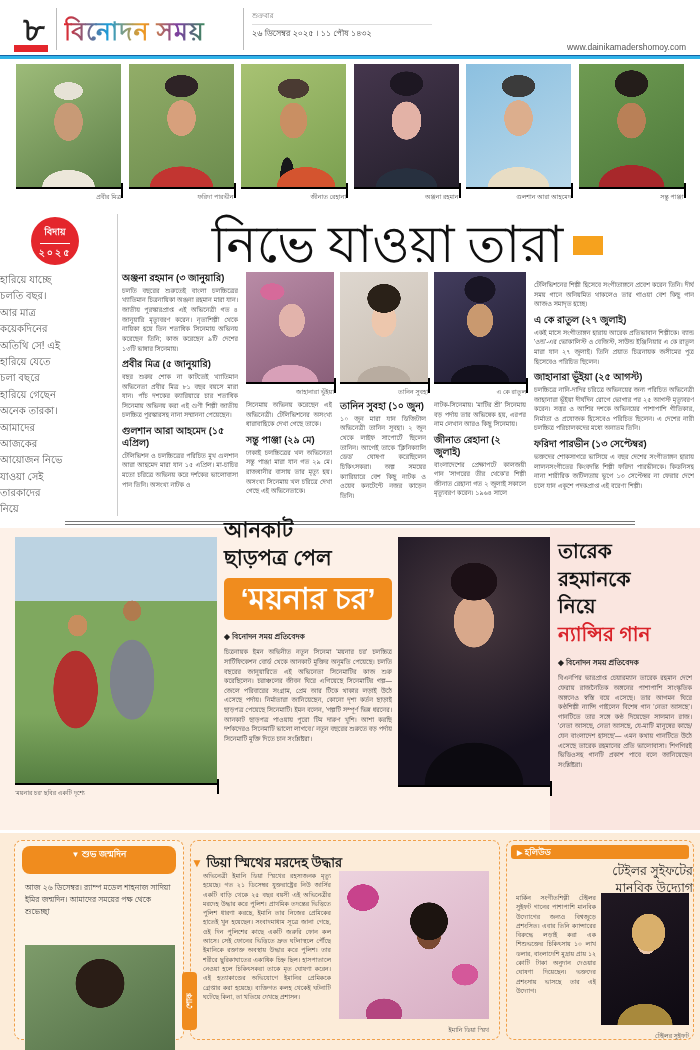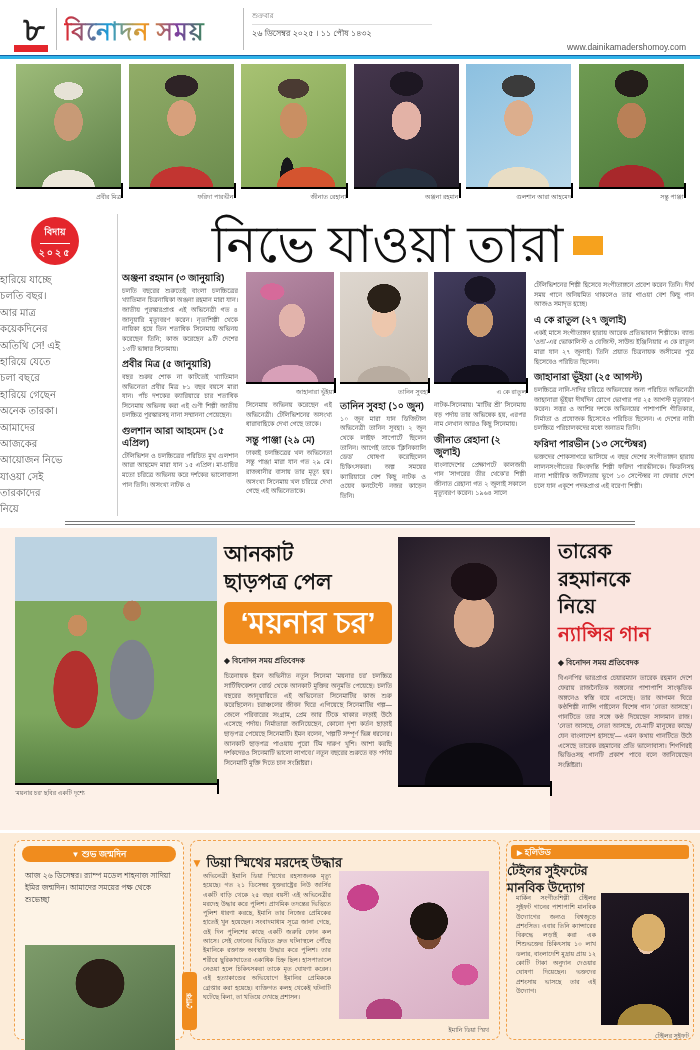--- a/index.html
+++ b/index.html
@@ -156,21 +156,21 @@
   <div class="abs" style="left:65px;top:521px;width:570px;height:4px;border-top:1px solid #777;border-bottom:1px solid #777"></div>
 
   <div class="abs" style="left:0;top:528px;width:700px;height:302px;background:#fdf1e8"></div>
   <div class="abs" style="left:550px;top:528px;width:150px;height:302px;background:#fae6e0"></div>
 
   <div class="abs" style="left:15px;top:537px;width:202px">
     <div class="photo still" style="height:248px"></div>
     <div class="cap" style="text-align:left">‘ময়নার চর’ ছবির একটি দৃশ্যে</div>
   </div>
 
-  <div class="abs" style="left:224px;top:540px;width:168px">
+  <div class="abs" style="left:224px;top:516px;width:168px">
     <div style="font-size:21px;font-weight:bold;color:#151515;line-height:1.32">আনকাট</div>
     <div style="font-size:21px;font-weight:bold;color:#151515;line-height:1.32">ছাড়পত্র পেল</div>
     <div style="margin-top:7px;width:168px;height:42px;background:var(--orange,#f08c1e);border-radius:5px;color:#fff;font-weight:bold;font-size:30px;text-align:center;line-height:42px">‘ময়নার চর’</div>
     <div style="margin-top:10px;font-size:7.6px;font-weight:bold;color:#222">◆ বিনোদন সময় প্রতিবেদক</div>
     <div class="j" style="margin-top:4px;height:158px">চিত্রনায়ক ইমন অভিনীত নতুন সিনেমা 'ময়নার চর' চলচ্চিত্র সার্টিফিকেশন বোর্ড থেকে আনকাট মুক্তির অনুমতি পেয়েছে। চলতি বছরের জানুয়ারিতে এই অভিনেতা সিনেমাটির কাজ শুরু করেছিলেন। চরাঞ্চলের জীবন ঘিরে এগিয়েছে সিনেমাটির গল্প— জেলে পরিবারের সংগ্রাম, প্রেম আর টিকে থাকার লড়াই উঠে এসেছে পর্দায়। নির্মাতারা জানিয়েছেন, কোনো দৃশ্য কর্তন ছাড়াই ছাড়পত্র পেয়েছে সিনেমাটি। ইমন বলেন, 'গল্পটি সম্পূর্ণ ভিন্ন ধরনের। আনকাট ছাড়পত্র পাওয়ায় পুরো টিম দারুণ খুশি। আশা করছি দর্শকদেরও সিনেমাটি ভালো লাগবে।' নতুন বছরের শুরুতে বড় পর্দায় সিনেমাটি মুক্তি দিতে চান সংশ্লিষ্টরা।</div>
   </div>
 
   <div class="abs photo actress" style="left:398px;top:537px;width:152px;height:250px"></div>
 
   <div class="abs" style="left:558px;top:538px;width:134px">
@@ -178,21 +178,21 @@
 রহমানকে
 নিয়ে</div>
     <div style="font-size:20px;font-weight:bold;color:#d9232a;line-height:1.38">ন্যান্সির গান</div>
     <div style="margin-top:8px;font-size:7.6px;font-weight:bold;color:#222">◆ বিনোদন সময় প্রতিবেদক</div>
     <div class="j" style="margin-top:4px;height:140px">বিএনপির ভারপ্রাপ্ত চেয়ারম্যান তারেক রহমান দেশে ফেরায় রাজনৈতিক অঙ্গনের পাশাপাশি সাংস্কৃতিক অঙ্গনেও স্বস্তি বয়ে এসেছে। তার আগমন ঘিরে কণ্ঠশিল্পী ন্যান্সি গাইলেন বিশেষ গান 'নেতা আসছে'। গানটিতে তার সঙ্গে কণ্ঠ দিয়েছেন সালমান রাজ। 'নেতা আসছে, নেতা আসছে, যে-মাটি মানুষের কাছে/ যেন বাংলাদেশ হাসছে'— এমন কথায় গানটিতে উঠে এসেছে তারেক রহমানের প্রতি ভালোবাসা। শিগগিরই ভিডিওসহ গানটি প্রকাশ পাবে বলে জানিয়েছেন সংশ্লিষ্টরা।</div>
   </div>
 
   <div class="abs" style="left:0;top:833px;width:700px;height:217px;background:#fcecd9"></div>
 
   <div class="abs dash" style="left:14px;top:840px;width:170px;height:200px;background:#fdf3e6">
-    <div class="obar" style="margin:5px 7px 8px;height:16px;border-radius:8px;font-size:9px;text-align:center;line-height:16px">
+    <div class="obar" style="margin:5px 7px 8px;height:28px;border-radius:8px;font-size:9px;text-align:center;line-height:16px">
       <span style="font-size:8px">▼</span>
       <span>শুভ জন্মদিন</span>
     </div>
     <div style="margin:7px 10px 0;font-size:7.6px;line-height:1.55;color:#3c3c3c">আজ ২৬ ডিসেম্বর। র‍্যাম্প মডেল শাহনাজ সাদিয়া ইমির জন্মদিন। আমাদের সময়ের পক্ষ থেকে শুভেচ্ছা</div>
     <div class="abs imi" style="left:10px;top:104px;width:150px;height:128px">
       
     </div>
   </div>
 
   <div class="abs dash" style="left:190px;top:840px;width:310px;height:200px">
@@ -204,20 +204,20 @@
     <div class="abs dia" style="left:148px;top:30px;width:150px;height:148px"></div>
     <div class="abs cap" style="left:148px;top:181px;width:150px">ইমানি ডিয়া স্মিথ</div>
   </div>
   <div class="abs obar" style="left:182px;top:972px;width:15px;height:58px;border-radius:4px;writing-mode:vertical-rl;transform:rotate(180deg);font-size:8px;text-align:center;line-height:15px">শোক</div>
 
   <div class="abs dash" style="left:506px;top:840px;width:188px;height:200px">
     <div class="obar" style="margin:4px 4px 0;height:14px;border-radius:3px;font-size:8.5px;line-height:14px;padding-left:6px">
       <span style="font-size:7px">▶</span>
       <span>হলিউড</span>
     </div>
-    <div class="prelh" style="text-align:left;margin-top:4px;font-size:12.5px;font-weight:bold;line-height:1.35;color:#1d1d1d">টেইলর সুইফটের
+    <div class="prelh" style="text-align:right;margin-top:4px;font-size:12.5px;font-weight:normal;line-height:1.35;color:#1d1d1d">টেইলর সুইফটের
 মানবিক উদ্যোগ</div>
     <div class="j" style="position:absolute;left:9px;top:52px;width:80px;height:140px;font-size:6.2px">মার্কিন সংগীতশিল্পী টেইলর সুইফট গানের পাশাপাশি মানবিক উদ্যোগের জন্যও বিশ্বজুড়ে প্রশংসিত। এবার তিনি ক্যান্সারের বিরুদ্ধে লড়াই করা এক শিশুভক্তের চিকিৎসায় ১০ লাখ ডলার, বাংলাদেশি মুদ্রায় প্রায় ১২ কোটি টাকা অনুদান দেওয়ার ঘোষণা দিয়েছেন। ভক্তদের প্রশংসায় ভাসছে তার এই উদ্যোগ।</div>
     <div class="abs taylor" style="left:94px;top:52px;width:88px;height:132px"></div>
     <div class="abs cap" style="left:94px;top:187px;width:88px">টেইলর সুইফট</div>
   </div>
 
 </div>
 
 </body></html>

